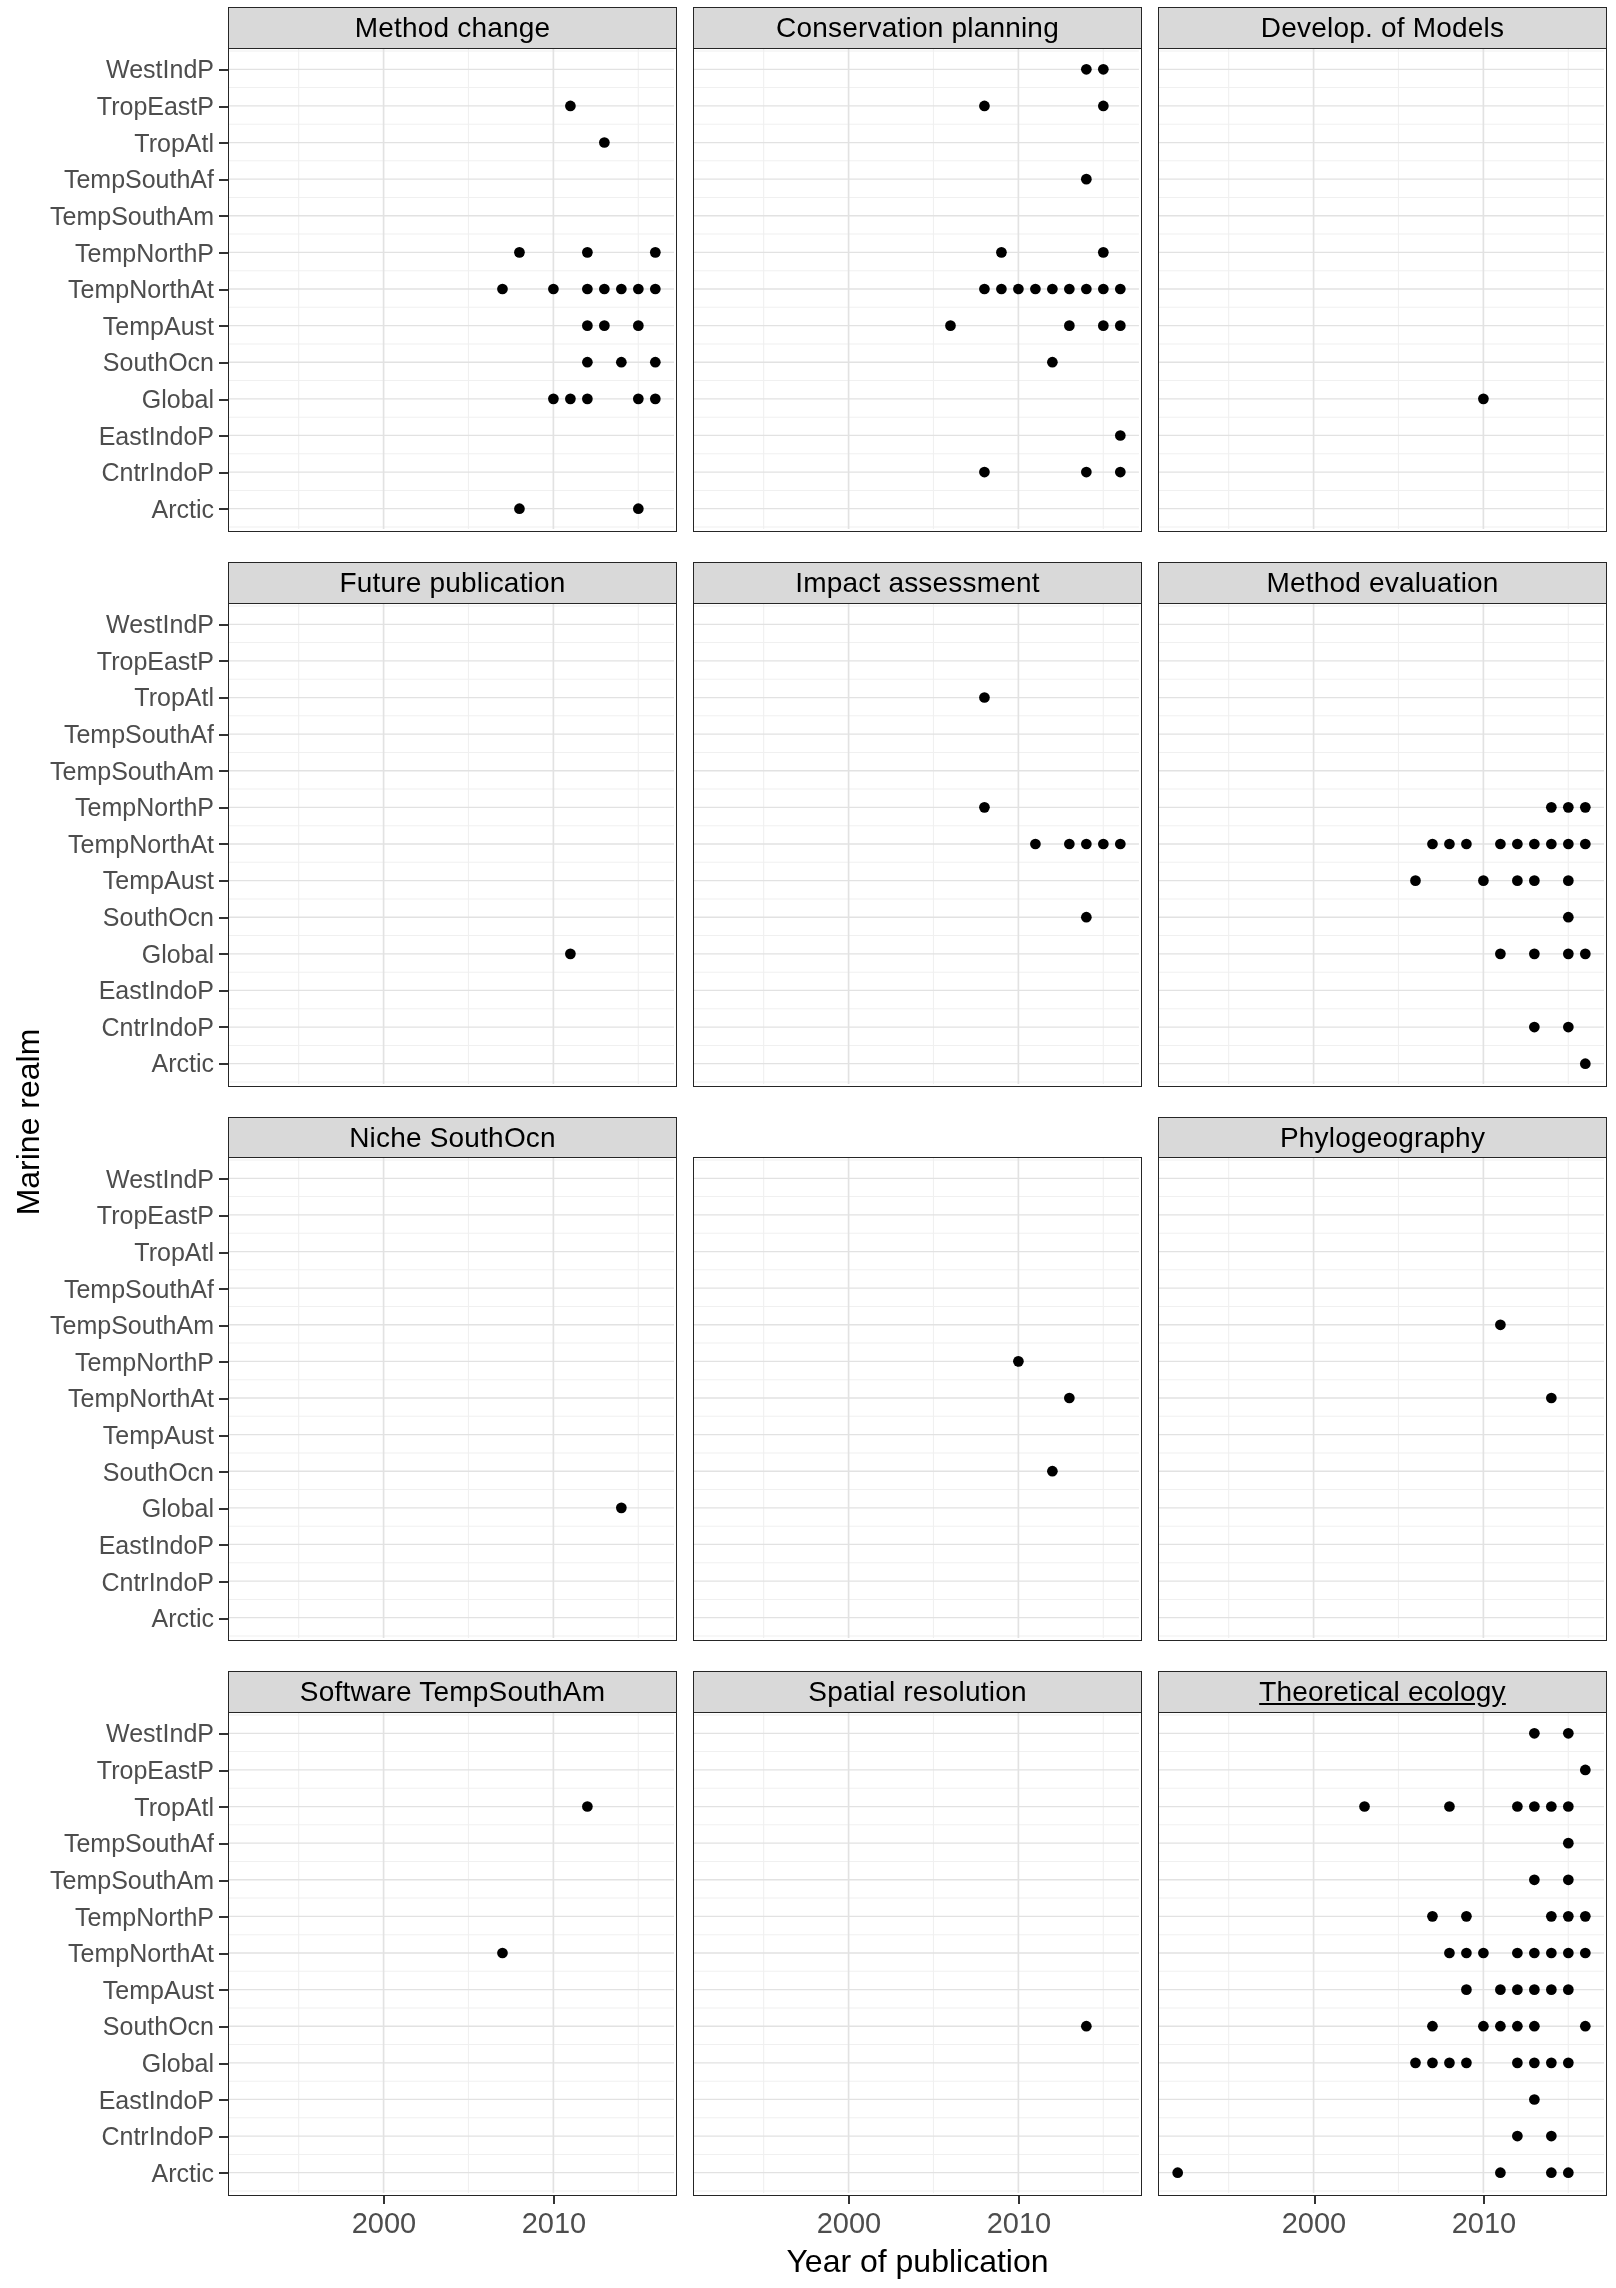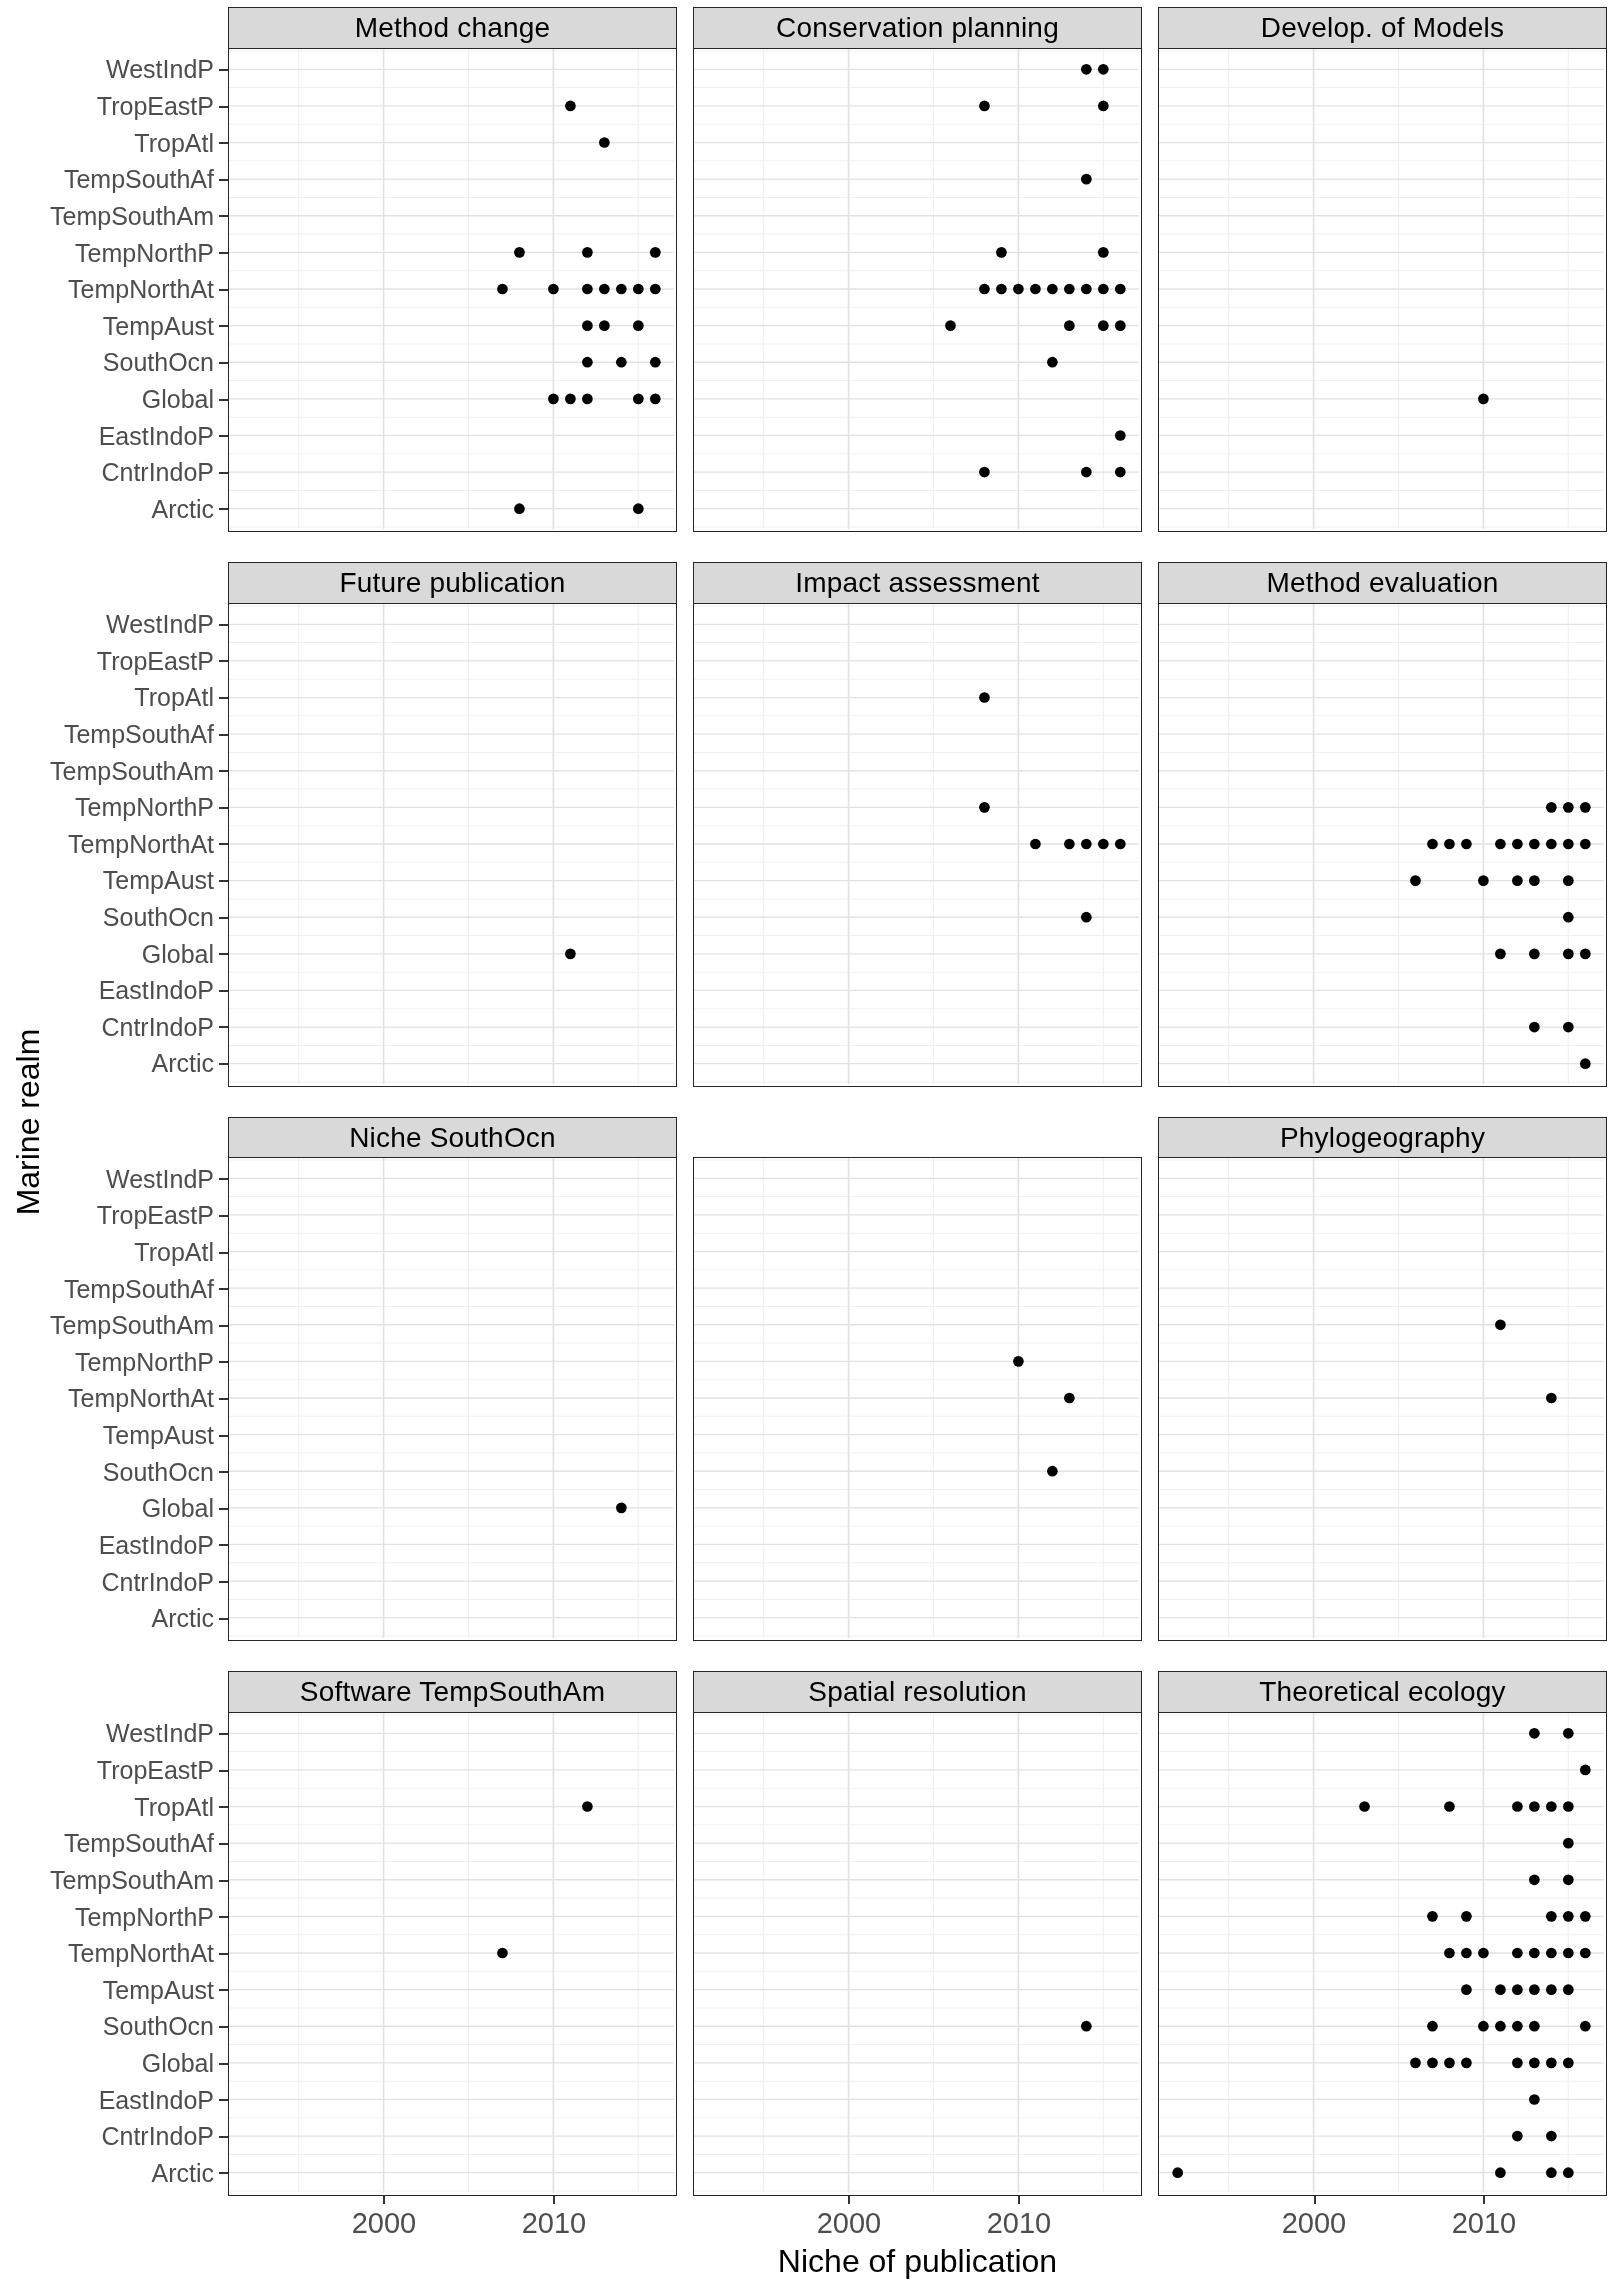--- a/index.html
+++ b/index.html
@@ -40,21 +40,21 @@
     font-size: 32px; color: #000000;
   }
 </style>
 </head>
 <body>
 
 <div id="figure">
   <div class="y-title-wrap">
     <span>Marine realm</span>
   </div>
-  <div class="x-title">Niche of publication</div>
+  <div class="x-title">Year of publication</div>
   <div id="facets">
       <div class="strip" style="left: 228px; top: 7.4px; width: 449px; height: 42px;">Method change</div>
       <div class="panel" style="left: 228px; top: 48px; width: 449px; height: 484px;">
         <svg width="445" height="480" viewBox="0 0 482 520">
           <g>
             <line x1="0" x2="482" y1="2.166666666666668" y2="2.166666666666668" stroke="#f0f0f0" stroke-width="1.1"></line>
             <line x1="0" x2="482" y1="41.83333333333333" y2="41.83333333333333" stroke="#f0f0f0" stroke-width="1.1"></line>
             <line x1="0" x2="482" y1="81.5" y2="81.5" stroke="#f0f0f0" stroke-width="1.1"></line>
             <line x1="0" x2="482" y1="121.16666666666666" y2="121.16666666666666" stroke="#f0f0f0" stroke-width="1.1"></line>
             <line x1="0" x2="482" y1="160.83333333333331" y2="160.83333333333331" stroke="#f0f0f0" stroke-width="1.1"></line>
@@ -699,21 +699,21 @@
           </g>
           <g>
             <circle cx="425.0" cy="339.3" r="5.8" fill="#000000"></circle>
           </g>
         </svg>
       </div>
       <div class="xtick" style="left: 848px; top: 2196px; width: 2.2px; height: 8.3px;"></div>
       <div class="xlab" style="left: 780px; top: 2207px; width: 138px;">2000</div>
       <div class="xtick" style="left: 1018px; top: 2196px; width: 2.2px; height: 8.3px;"></div>
       <div class="xlab" style="left: 950px; top: 2207px; width: 138px;">2010</div>
-      <div class="strip" style="left: 1158px; top: 1671px; width: 449px; height: 42px;">Theoretical ecology</div>
+      <div class="strip" style="left: 1158px; top: 1671px; width: 449px; height: 42px; text-decoration: underline;">Theoretical ecology</div>
       <div class="panel" style="left: 1158px; top: 1712px; width: 449px; height: 484px;">
         <svg width="445" height="480" viewBox="0 0 482 520">
           <g>
             <line x1="0" x2="482" y1="2.166666666666668" y2="2.166666666666668" stroke="#f0f0f0" stroke-width="1.1"></line>
             <line x1="0" x2="482" y1="41.83333333333333" y2="41.83333333333333" stroke="#f0f0f0" stroke-width="1.1"></line>
             <line x1="0" x2="482" y1="81.5" y2="81.5" stroke="#f0f0f0" stroke-width="1.1"></line>
             <line x1="0" x2="482" y1="121.16666666666666" y2="121.16666666666666" stroke="#f0f0f0" stroke-width="1.1"></line>
             <line x1="0" x2="482" y1="160.83333333333331" y2="160.83333333333331" stroke="#f0f0f0" stroke-width="1.1"></line>
             <line x1="0" x2="482" y1="200.5" y2="200.5" stroke="#f0f0f0" stroke-width="1.1"></line>
             <line x1="0" x2="482" y1="240.16666666666666" y2="240.16666666666666" stroke="#f0f0f0" stroke-width="1.1"></line>

